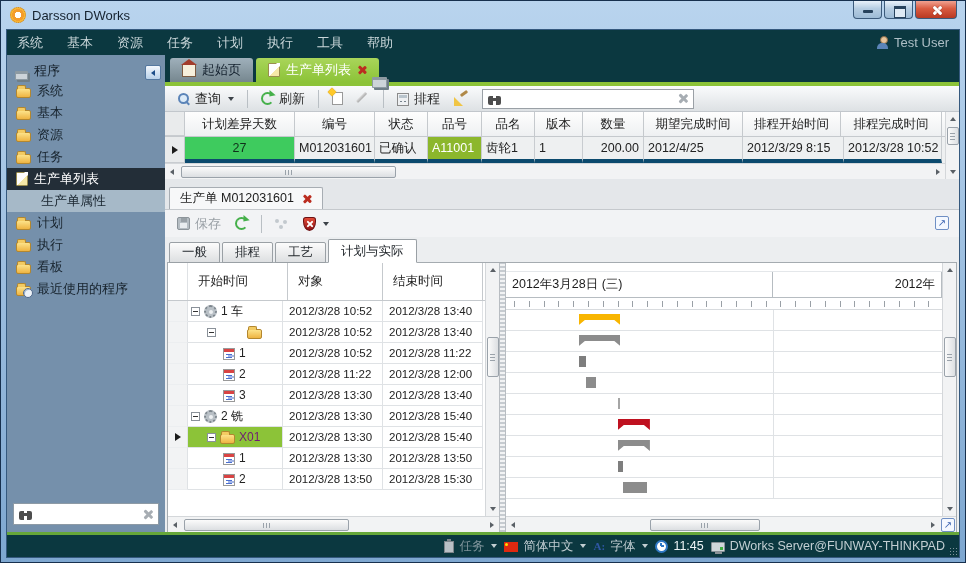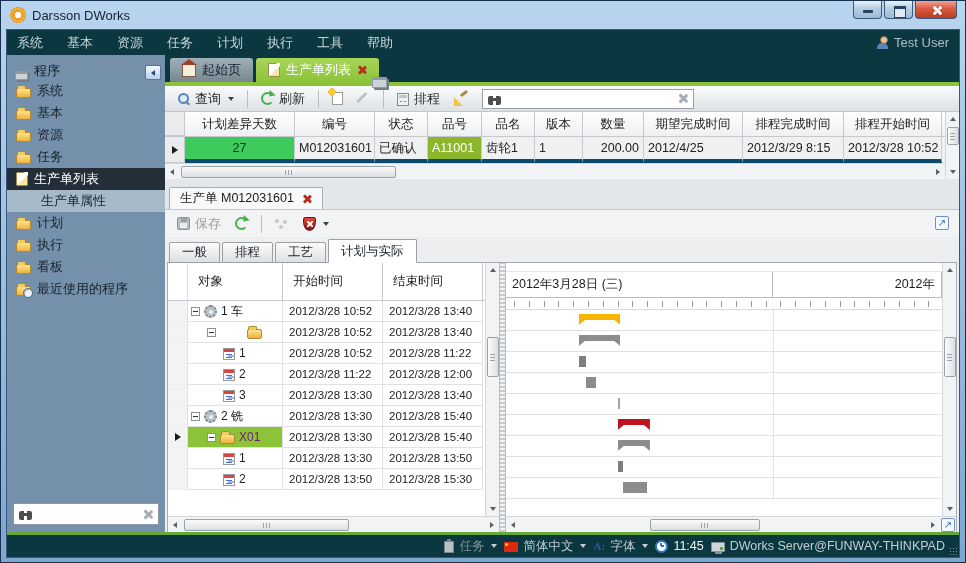--- a/index.html
+++ b/index.html
@@ -347,22 +347,22 @@
             <div class="g-header">
                 <div class="g-selcell"></div>
                 <div class="g-hcell" style="width: 110px;">计划差异天数</div>
                 <div class="g-hcell" style="width: 80px;">编号</div>
                 <div class="g-hcell" style="width: 53px;">状态</div>
                 <div class="g-hcell" style="width: 54px;">品号</div>
                 <div class="g-hcell" style="width: 53px;">品名</div>
                 <div class="g-hcell" style="width: 48px;">版本</div>
                 <div class="g-hcell" style="width: 61px;">数量</div>
                 <div class="g-hcell" style="width: 99px;">期望完成时间</div>
+                <div class="g-hcell" style="width: 98px;">排程开始时间</div>
                 <div class="g-hcell" style="width: 101px;">排程完成时间</div>
-                <div class="g-hcell" style="width: 98px;">排程开始时间</div>
               </div>
             <div class="g-row">
                 <div class="g-selcell">
                   <span class="sel-arrow"></span>
                 </div>
                 <div class="g-cell green" style="width: 110px;">27</div>
                 <div class="g-cell" style="width: 80px;">M012031601</div>
                 <div class="g-cell" style="width: 53px;">已确认</div>
                 <div class="g-cell olive" style="width: 54px;">A11001</div>
                 <div class="g-cell" style="width: 53px;">齿轮1</div>
@@ -435,22 +435,22 @@
               </div>
           </div>
 
           <div class="detail-content">
 
             <div class="tree-pane">
               <div class="tree-body">
                 <div class="tree-grid">
                   <div class="t-header">
                     <div class="t-hsel"></div>
+                    <div class="t-hcell" style="width:100px">开始时间</div>
                     <div class="t-hcell" style="width:95px">对象</div>
-                    <div class="t-hcell" style="width:100px">开始时间</div>
                     <div class="t-hcell" style="width:100px">结束时间</div>
                   </div>
                   <div>
                       <div class="t-row">
                         <div class="t-sel"></div>
                         <div class="t-obj" style="padding-left: 3px;">
                           <span class="tree-exp"></span>
                           <span class="ico ico-gear"></span>
                           <span class="t-label">1 车</span>
                         </div>

